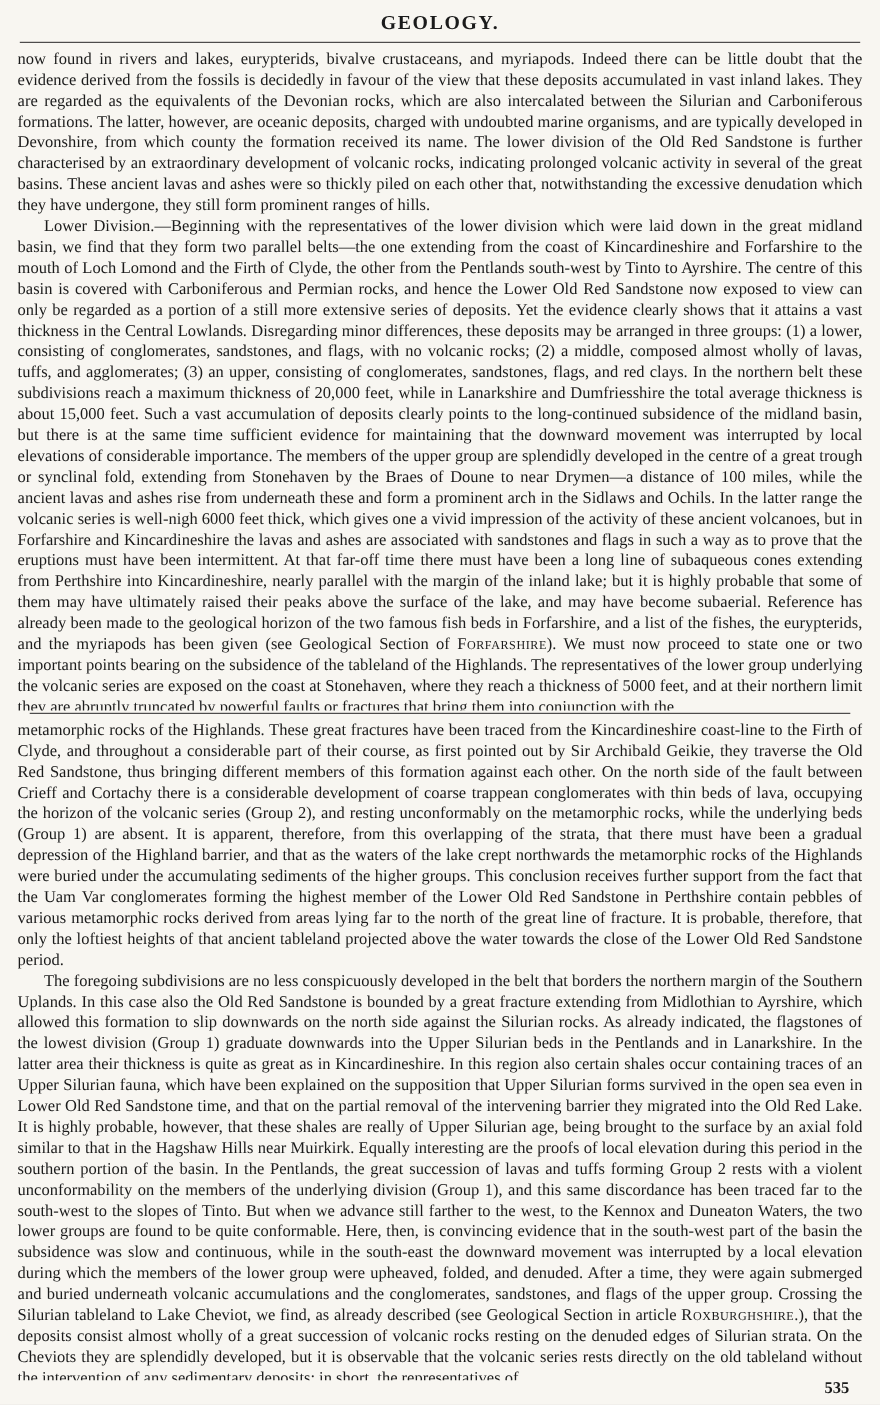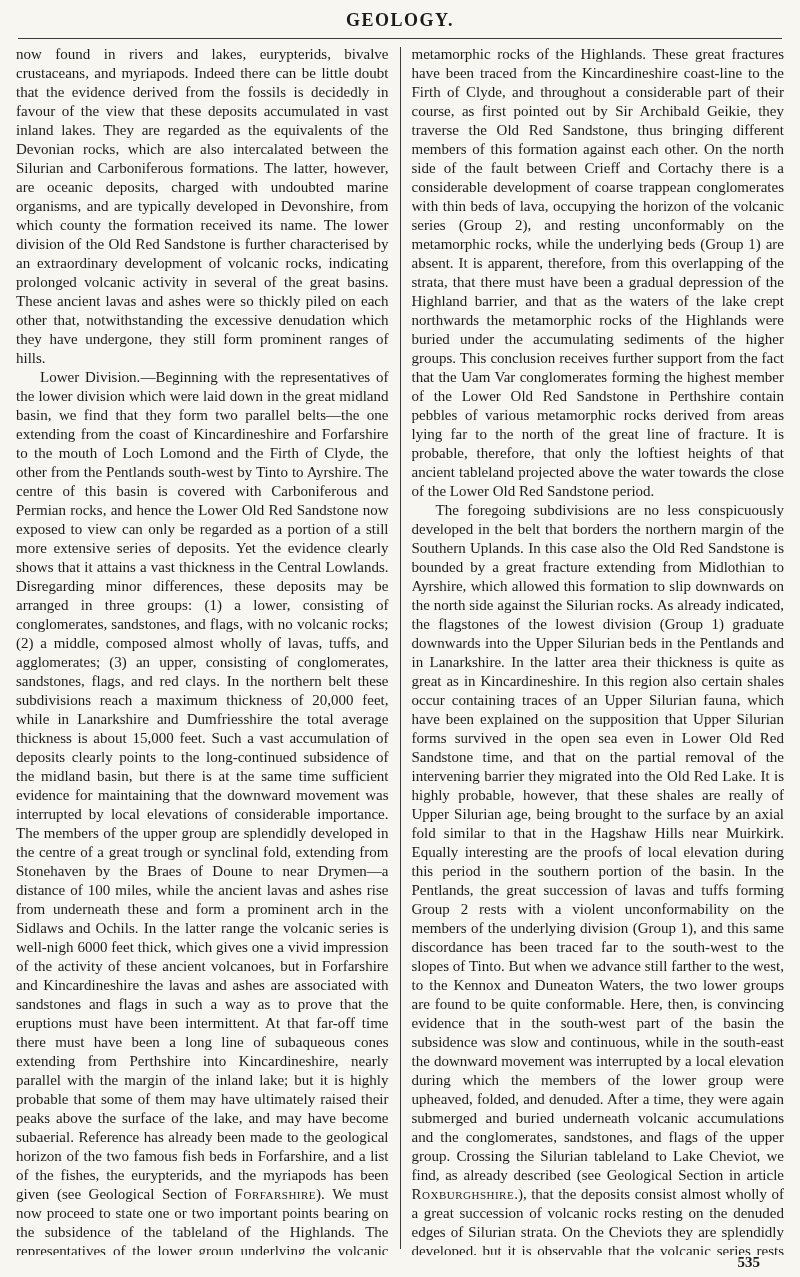--- a/index.html
+++ b/index.html
@@ -26,21 +26,21 @@
     letter-spacing: 1.5px;
     padding-top: 2px;
   }
   .header-rule {
     height: 0;
     border-top: 1px solid #3a3a3a;
     margin: 7px 2px 6px 2px;
   }
   .columns {
     display: flex;
-    flex-direction: row;
+    flex-direction: column;
     height: 1210px;
     overflow: hidden;
   }
   .col {
     flex: 1 1 0;
     font-size: 15px;
     line-height: 19px;
     text-align: justify;
     overflow: hidden;
   }
@@ -57,21 +57,21 @@
   }
   .italic {
   }
   .smallcaps {
     font-variant: small-caps;
     letter-spacing: 0.5px;
   }
   .footer {
     position: absolute;
     bottom: 6px;
-    right: 40px;
+    right: 28px;
     font-weight: bold;
     font-size: 15px;
   }
 </style>
 </head>
 <body>
 
 <div class="page">
   <div class="header">GEOLOGY.</div>
   <div class="header-rule"></div>

